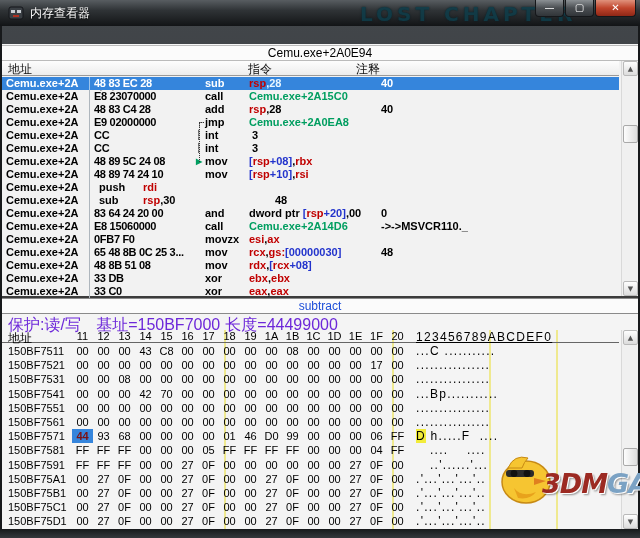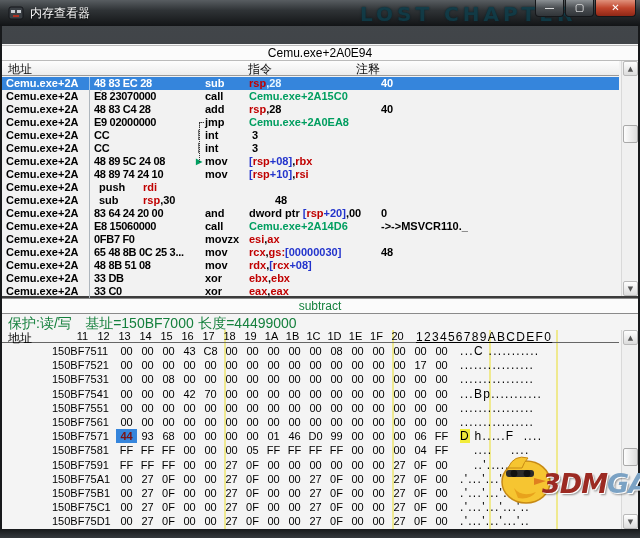--- a/index.html
+++ b/index.html
@@ -71,33 +71,33 @@
 
   .vscroll{position:absolute;right:0;top:0;width:17px;background:#f0f0f0;border-left:1px solid #d9d9d9;}
   .sarrow{position:absolute;left:1px;width:15px;height:15px;background:linear-gradient(180deg,#fefefe,#dcdcdc);
       border:1px solid #b9b9b9;border-radius:2px;color:#555;font-size:7px;text-align:center;line-height:14px;}
   .sthumb{position:absolute;left:1px;width:15px;height:18px;background:linear-gradient(90deg,#fdfdfd,#ddd);
       border:1px solid #a9a9a9;border-radius:2px;}
 
   
   .subbar{position:absolute;left:0;top:253px;width:636px;height:16px;background:#fbfbfb;
       border-top:1px solid #8a8a8a;border-bottom:1px solid #8a8a8a;
-      text-align:center;font-size:12px;line-height:14px;color:#15803d;}
+      text-align:center;font-size:12px;line-height:14px;color:#1d4ed8;}
 
   
   .hexpane{position:absolute;left:0;top:269px;width:636px;height:215px;background:#f4f4f4;overflow:hidden;}
-  .hinfo{position:absolute;left:6px;top:1px;font-size:14px;color:#15803d;white-space:pre;}
+  .hinfo{position:absolute;left:6px;top:1px;font-size:16px;color:#6d28d9;white-space:pre;}
   .hgrid{position:absolute;width:2px;background:var(--grid);top:16px;bottom:0;}
   .hhead{position:absolute;left:0;top:16px;width:617px;height:13px;font-size:11px;color:#000;
       border-bottom:1px solid #666;display:flex;}
   .hh-addr{width:70px;padding-left:6px;font-size:12px;}
   .hcell{width:21px;text-align:center;flex:0 0 auto;}
   .hascii{width:150px;padding-left:8px;letter-spacing:1.3px;white-space:pre;flex:0 0 auto;font-size:12px;}
   .hrows{position:absolute;left:0;top:30px;width:617px;height:185px;font-size:11px;color:#000;overflow:hidden;}
-  .hrow{display:flex;height:14.2px;line-height:14.2px;padding-left:44px;}
+  .hrow{display:flex;height:14.2px;line-height:14.2px;}
   .hr-addr{width:70px;padding-left:6px;flex:0 0 auto;}
   .hb.sel{background:var(--sel);color:var(--chg);font-weight:bold;}
   .hascii .hl{background:var(--hl);}
 
   
   .wm{position:absolute;left:494px;top:448px;width:146px;height:62px;pointer-events:none;}
   .wm-text{position:absolute;left:48px;top:20px;font-size:27px;font-weight:bold;font-style:italic;
       letter-spacing:-1px;text-shadow:1px 1px 0 #fff,2px 2px 2px rgba(0,0,0,.4);}
   .wm-red{color:#9c2a22;} .wm-blue{color:#7ba2c4;}
 </style>

